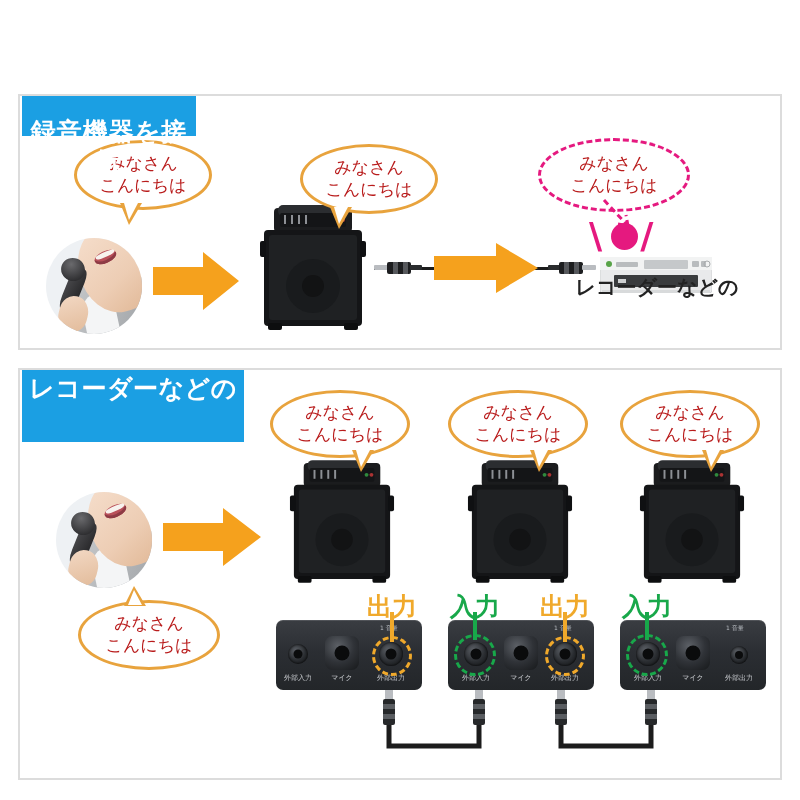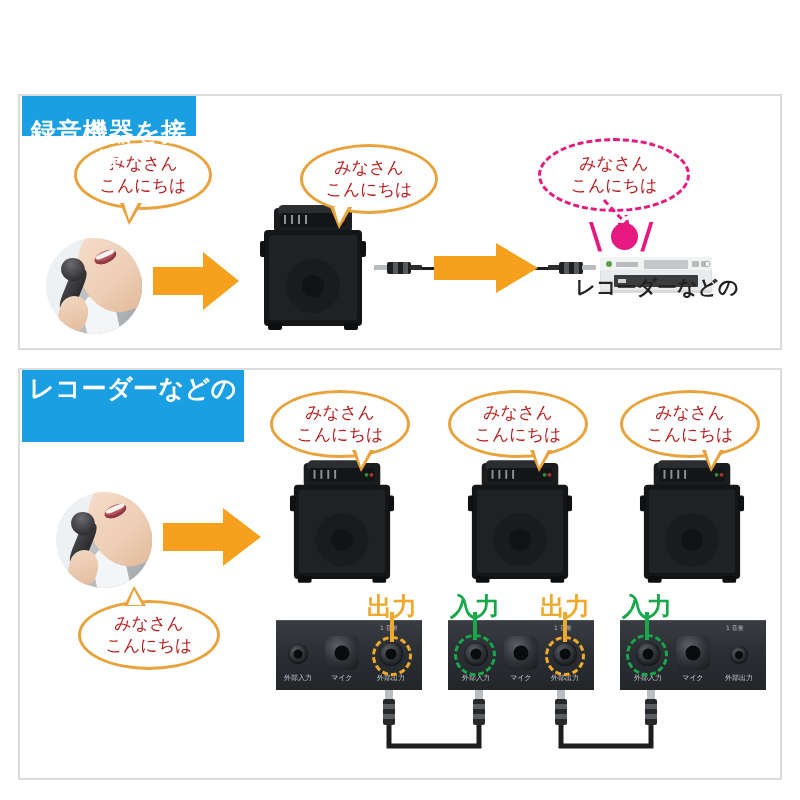--- a/index.html
+++ b/index.html
@@ -194,21 +194,21 @@
     position: absolute; text-align: center;
     font-size: 20px; font-weight: bold; color: #222;
     line-height: 1.25; z-index: 7;
     font-family: "DejaVu Sans", "Liberation Sans", sans-serif;
   }
 
   
   .conn-panel {
     position: absolute;
     background: linear-gradient(180deg,#3a3d42 0%, #2b2e33 45%, #232629 100%);
-    border-radius: 0;
+    border-radius: 7px;
     z-index: 5;
     box-shadow: inset 0 1px 0 rgba(255,255,255,.12);
   }
   .jack {
     position: absolute; border-radius: 50%;
     background: radial-gradient(circle at 38% 32%, #595d63 0%, #2a2d31 55%, #141618 100%);
     box-shadow: inset 0 0 3px #000;
   }
   .jack .hole {
     position: absolute; left: 50%; top: 50%;

